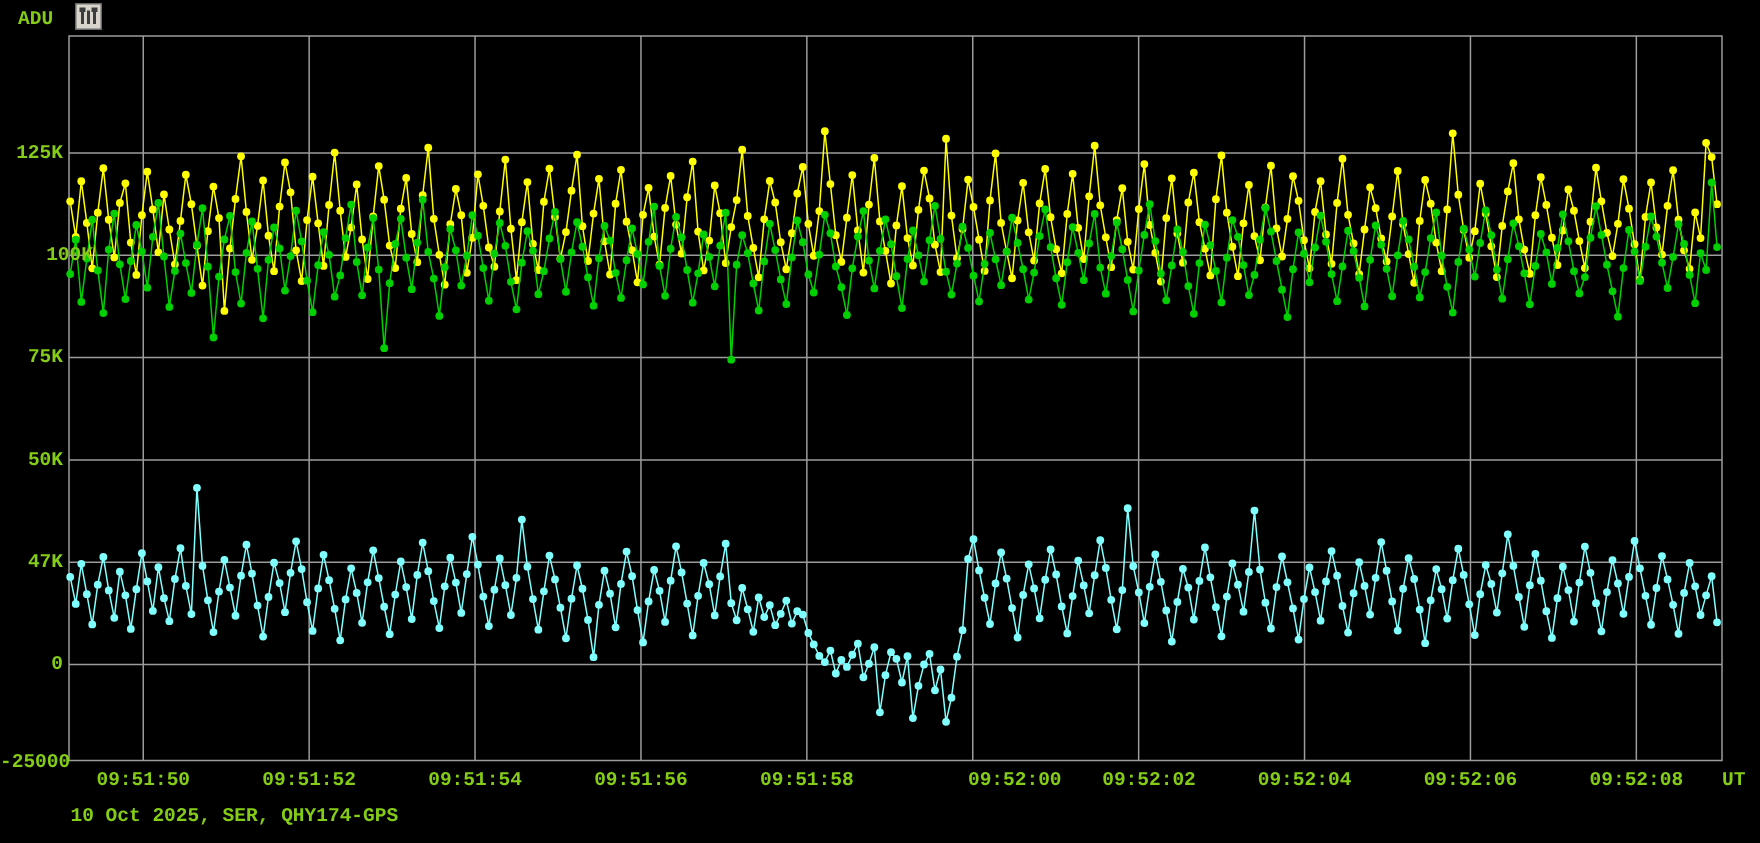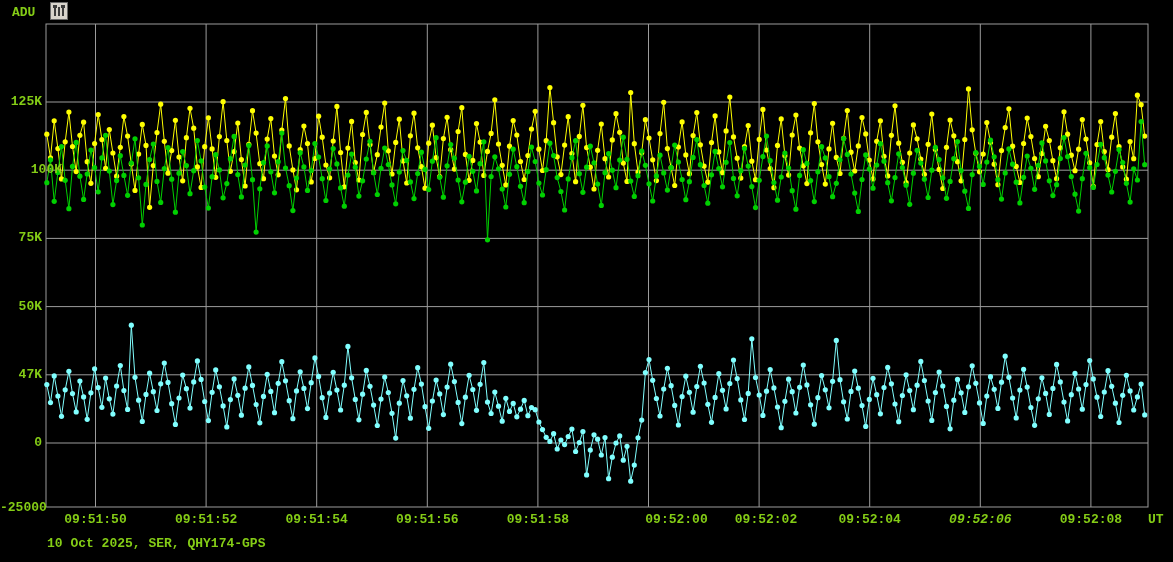--- a/index.html
+++ b/index.html
@@ -952,21 +952,21 @@
     </svg>
   <div id="tick-labels">
       <div class="lbl xlab" style="left: 95.5px;">09:51:50</div>
       <div class="lbl xlab" style="left: 206.1px;">09:51:52</div>
       <div class="lbl xlab" style="left: 316.7px;">09:51:54</div>
       <div class="lbl xlab" style="left: 427.3px;">09:51:56</div>
       <div class="lbl xlab" style="left: 537.9px;">09:51:58</div>
       <div class="lbl xlab" style="left: 648.5px; margin-left: 28px;">09:52:00</div>
       <div class="lbl xlab" style="left: 766px;">09:52:02</div>
       <div class="lbl xlab" style="left: 869.7px;">09:52:04</div>
-      <div class="lbl xlab" style="left: 980.3px; font-style: italic;">09:52:06</div>
+      <div class="lbl xlab" style="left: 980.3px;">09:52:06</div>
       <div class="lbl xlab" style="left: 1090.9px;">09:52:08</div>
       <div class="lbl ylab" style="top: 94px;">125K</div>
       <div class="lbl ylab" style="top: 162.2px; padding-left: 20px;">100K</div>
       <div class="lbl ylab" style="top: 230.4px;">75K</div>
       <div class="lbl ylab" style="top: 298.6px;">50K</div>
       <div class="lbl ylab" style="top: 366.8px;">47K</div>
       <div class="lbl ylab" style="top: 435px;">0</div>
       <div class="lbl ylab" style="top: 500px;">-25000</div>
     </div>
 

